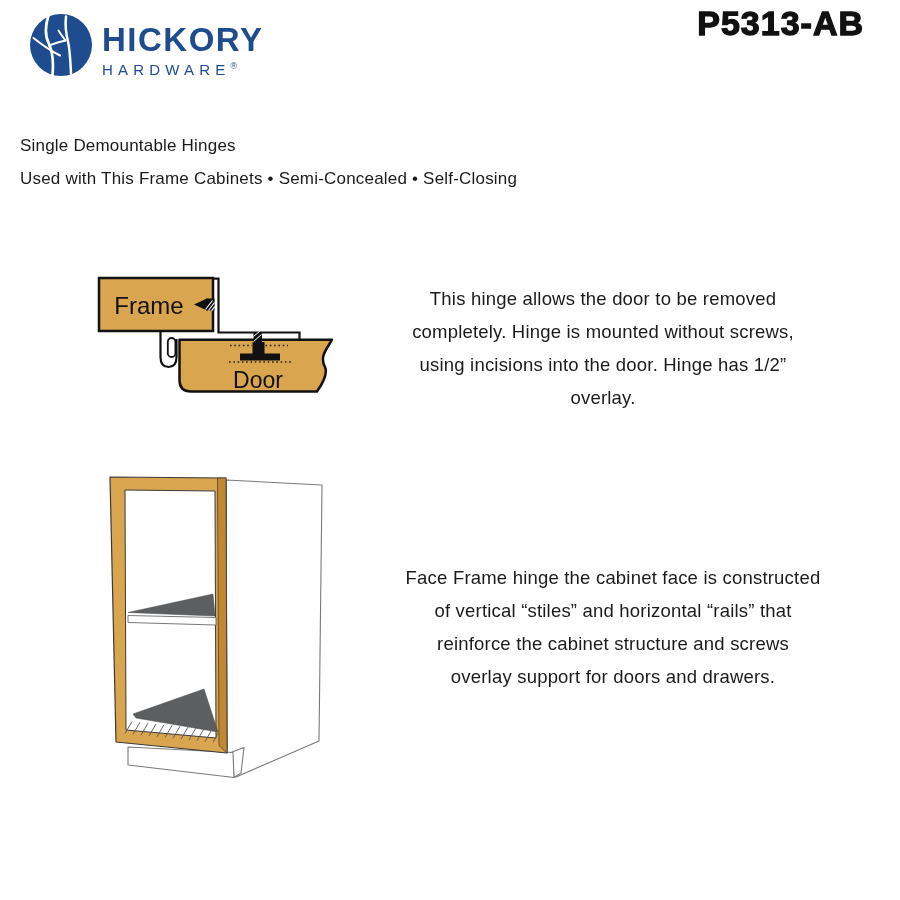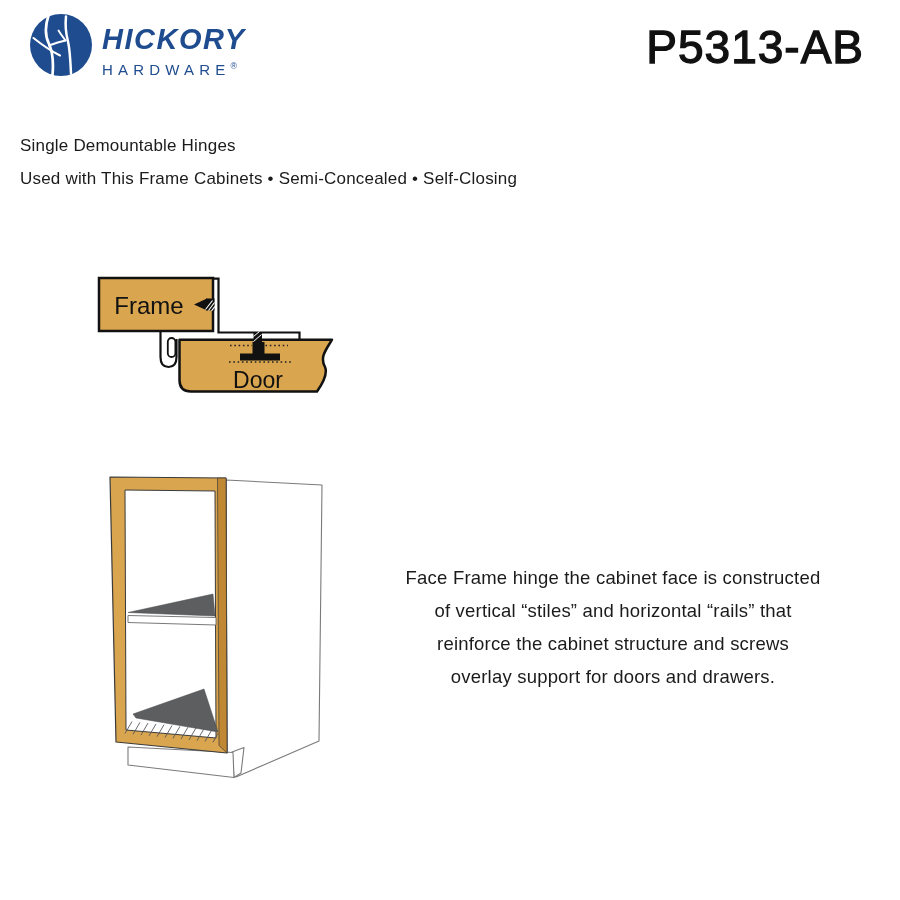--- a/index.html
+++ b/index.html
@@ -3,25 +3,25 @@
 <meta charset="utf-8">
 <style>
   html,body{margin:0;padding:0;background:#fff;}
   #page{
     position:relative;width:900px;height:900px;background:#ffffff;
     font-family:"Liberation Sans", sans-serif;overflow:hidden;color:#1b1b1b;
   }
   
   .logo-mark{position:absolute;left:30px;top:14px;width:62px;height:62px;}
   .brand-text{position:absolute;left:102px;top:25px;color:#1e4c8f;}
-  .brand-line1{font-size:29px;font-weight:700;letter-spacing:1.5px;line-height:29px;font-style:italic;}
+  .brand-line1{font-size:33px;font-weight:700;letter-spacing:1.5px;line-height:29px;}
   .brand-line2{font-size:15px;font-weight:400;letter-spacing:5.2px;line-height:15px;margin-top:5px;}
   .brand-reg{font-size:9px;vertical-align:6px;letter-spacing:0;}
   .product-code{
-    position:absolute;right:36px;top:20px;font-size:46px;font-weight:400;
+    position:absolute;right:36px;top:4px;font-size:34px;font-weight:700;
     letter-spacing:1px;color:#111;-webkit-text-stroke:1.3px #111;
   }
   
   .subtitle{
     position:absolute;top:129px;left:20px;width:880px;
     font-size:17px;line-height:33px;letter-spacing:0.2px;color:#1b1b1b;
   }
   
   .para{position:absolute;text-align:center;font-size:18.5px;line-height:33px;letter-spacing:0.2px;color:#1b1b1b;}
   .para1{top:282px;left:373px;width:460px;}
@@ -80,20 +80,26 @@
     <g>
       <rect x="158.5" y="65" width="8.5" height="11" fill="#111"></rect>
       <path d="M158.5,73.5 l8,-7 M158.5,68.5 l6,-5" stroke="#fff" stroke-width="1" fill="none"></path>
       <rect x="157.5" y="74" width="12" height="12" fill="#111"></rect>
       <rect x="145" y="85.5" width="40" height="7" fill="#111"></rect>
     </g>
 
     <path d="M135,77.5 H157 M170.5,77.5 H193 M134,94 H198" stroke="#222" stroke-width="1.6" stroke-dasharray="1.6 2.7" fill="none"></path>
   </svg>
 
+  <div class="para para1">
+    <div>This hinge allows the door to be removed</div>
+    <div>completely. Hinge is mounted without screws,</div>
+    <div>using incisions into the door. Hinge has 1/2”</div>
+    <div>overlay.</div>
+  </div>
 
   <svg class="cabinet-diagram" viewBox="0 0 250 335">
 
     <path d="M131,25 L227,30 L224,286 L141,322 L132,298 Z" fill="#ffffff" stroke="#7a7a7a" stroke-width="1.1" stroke-linejoin="round"></path>
 
     <path d="M137,297 L149,292.5 L146,318 L139,322.5 Z" fill="#ffffff" stroke="#7a7a7a" stroke-width="1.1" stroke-linejoin="round"></path>
     <path d="M33,292 L138,297.5 L139,322.5 L33,310 Z" fill="#ffffff" stroke="#7a7a7a" stroke-width="1.1" stroke-linejoin="round"></path>
 
     <path d="M15,22 L131,23 L132,298 L21,287 Z" fill="#d9a54e" stroke="#3b3b3b" stroke-width="1.2" stroke-linejoin="round"></path>
     <path d="M122.5,23 L131,23 L132,298 L124,290.5 Z" fill="#c08832" stroke="#3b3b3b" stroke-width="0.7"></path>

